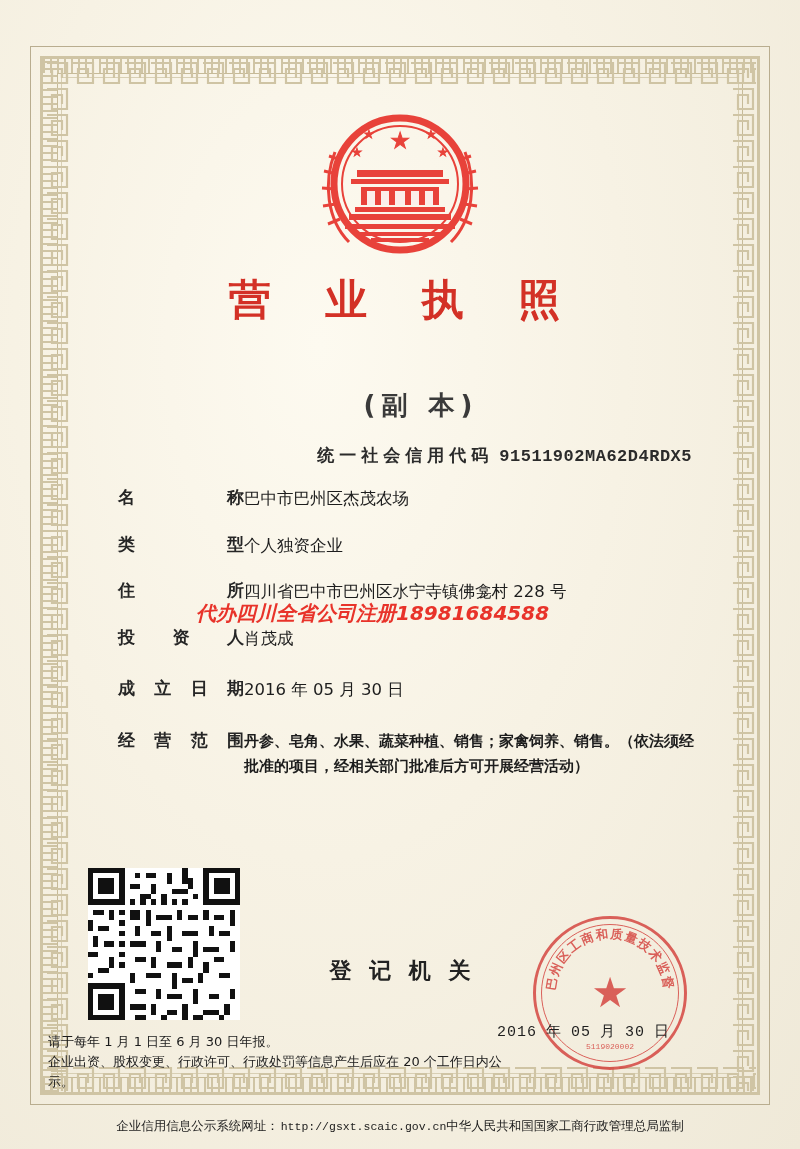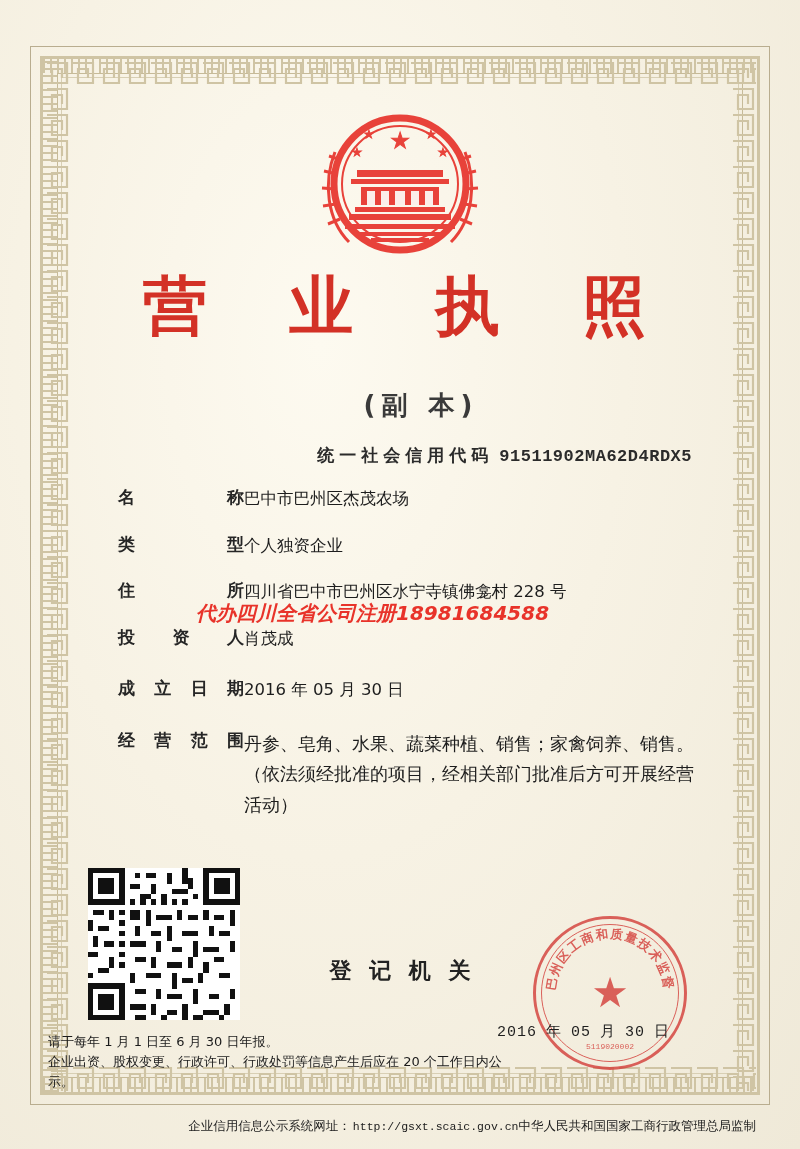--- a/index.html
+++ b/index.html
@@ -74,22 +74,22 @@
     position: absolute;
     left: 0; right: 0; top: 112px;
     display: flex; justify-content: center;
   }
 
   
   .title {
     position: absolute;
     left: 0; right: 11px; top: 278px;
     text-align: center;
-    font-family: Liberation Mono, monospace;
-    font-size: 64px;
+    font-family: Liberation Serif, serif;
+    font-size: 42px;
     font-weight: bold;
     letter-spacing: 22px;
     color: #d33126;
     text-indent: 22px;
     line-height: 1.05;
   }
   .subtitle {
     position: absolute;
     left: 0; right: 0; top: 388px;
     text-align: center;
@@ -139,21 +139,21 @@
     justify-content: space-between;
   }
   .field-label span { display: inline-block; }
   .field-value {
     font-family: "DejaVu Sans", sans-serif;
     font-size: 16.5px;
     color: #1d1d1d;
     line-height: 1.55;
     flex: 1;
   }
-  .field-value.small { font-size: 18px; line-height: 1.7; }
+  .field-value.small { font-size: 15px; line-height: 1.7; font-weight: bold; }
 
   
   .ad-overlay {
     position: absolute;
     left: 196px; top: 600px;
     font-family: "DejaVu Sans", sans-serif;
     font-size: 20px;
     font-weight: bold;
     color: #e8332a;
     white-space: nowrap;
@@ -247,21 +247,21 @@
     font-size: 13px;
     color: #1b1b1b;
     line-height: 1.55;
   }
   .notes div { white-space: nowrap; }
 
   .footer {
     position: absolute;
     left: 44px; right: 44px; bottom: 14px;
     display: flex;
-    justify-content: flex-end;
+    justify-content: center;
     font-family: "DejaVu Sans", sans-serif;
     font-size: 12.5px;
     color: #1c1c1c;
   }
   .footer .url {
     font-family: "Liberation Mono", monospace;
     font-size: 11.5px;
   }
   .footer-left { display: flex; align-items: baseline; gap: 2px; }
 </style>

